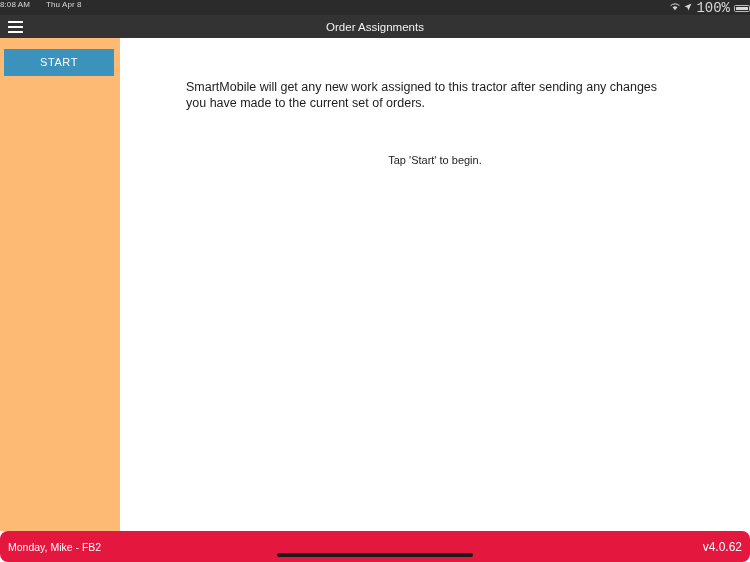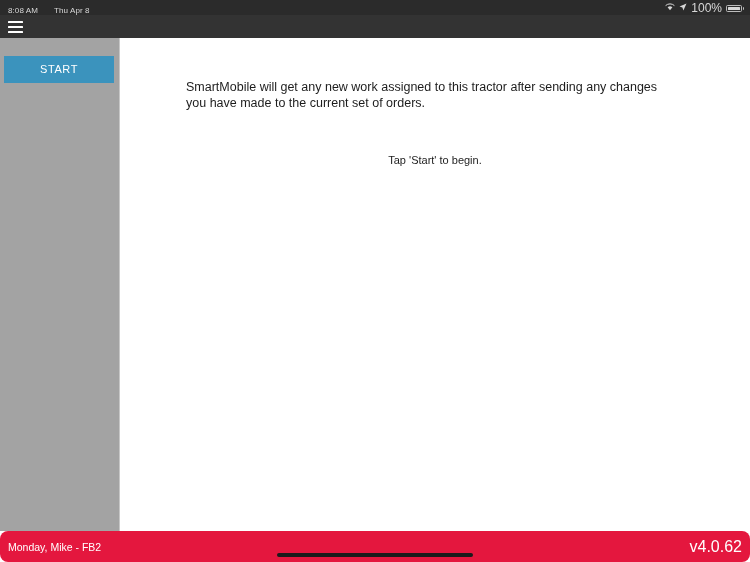--- a/index.html
+++ b/index.html
@@ -18,36 +18,36 @@
     flex-direction: column;
   }
 
   
   .status-bar {
     height: 15px;
     background: #2b2b2b;
     color: #d8d8d8;
     font-size: 8px;
     display: flex;
-    align-items: flex-end;
-    padding: 0 8px;
+    align-items: flex-start;
+    padding: 0 0;
     flex: 0 0 auto;
   }
   .status-left { display: flex; align-items: center; gap: 7px; }
   .status-right {
     margin-left: auto;
     display: flex;
     align-items: center;
     gap: 4px;
   }
   .status-time { letter-spacing: 0.1px; }
   .status-date { letter-spacing: 0.1px; margin-left: 9px; }
   .wifi-icon { display: inline-block; }
   .loc-icon { display: inline-block; }
-  .batt-pct { font-size: 12px; }
+  .batt-pct { font-size: 14px; font-family: Liberation Mono, monospace; }
   .batt-icon {
     width: 16px; height: 7px;
     border: 1px solid #bdbdbd;
     border-radius: 1.5px;
     position: relative;
     display: inline-block;
   }
   .batt-icon::after {
     content: "";
     position: absolute;
@@ -101,23 +101,23 @@
   }
 
   
   .body-row {
     flex: 1 1 auto;
     display: flex;
     min-height: 0;
   }
   .sidebar {
     width: 120px;
-    background: #a3a3a3;
+    background: #fdba74;
     border-right: 1px solid #c7c7c7;
-    padding-top: 18px;
+    padding-top: 11px;
     flex: 0 0 auto;
   }
   .start-button {
     display: block;
     width: 110px;
     margin: 0 auto 0 4px;
     height: 27px;
     line-height: 27px;
     background: #3b93bd;
     color: #ffffff;
@@ -158,21 +158,21 @@
     background: #e4173e;
     color: #ffffff;
     display: flex;
     align-items: center;
     padding: 0 8px;
     position: relative;
     flex: 0 0 auto;
     border-radius: 8px;
   }
   .footer-left { font-size: 10.5px; }
-  .footer-right { margin-left: auto; font-size: 16px; }
+  .footer-right { margin-left: auto; font-size: 12px; }
   .home-indicator {
     position: absolute;
     left: 50%;
     transform: translateX(-50%);
     bottom: 5px;
     width: 196px;
     height: 4px;
     background: #1b1b1b;
     border-radius: 2px;
   }
@@ -205,20 +205,21 @@
         </span>
     </div>
   </div>
 
   <div class="app-bar">
     <div class="hamburger">
       <span></span>
         <span></span>
         <span></span>
     </div>
+    <div class="app-title">Order Assignments</div>
   </div>
 
   <div class="body-row">
     <div class="sidebar">
       <button class="start-button">START</button>
     </div>
     <div class="content">
       <div class="main-message">SmartMobile will get any new work assigned to this tractor after sending any changes you have made to the current set of orders.</div>
       <div class="sub-message">Tap 'Start' to begin.</div>
     </div>

